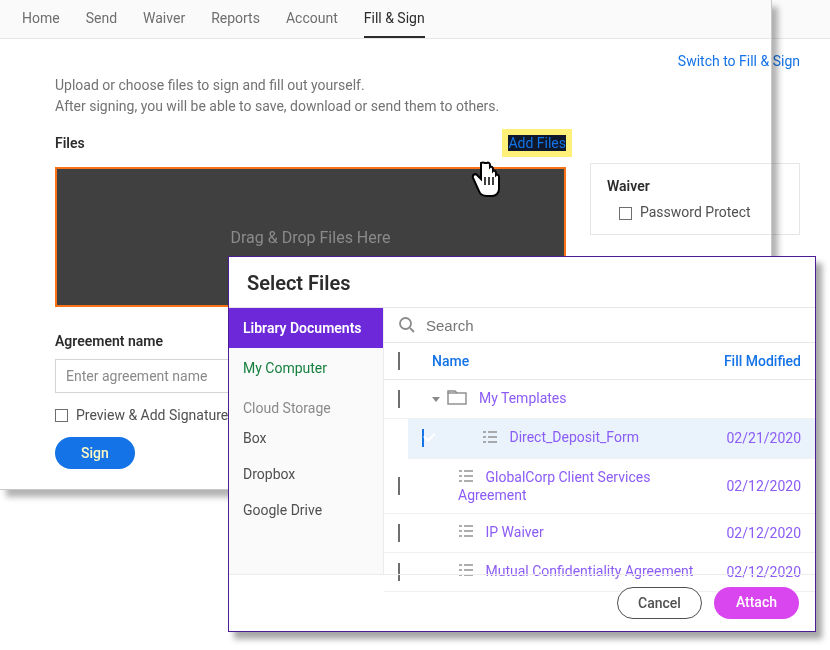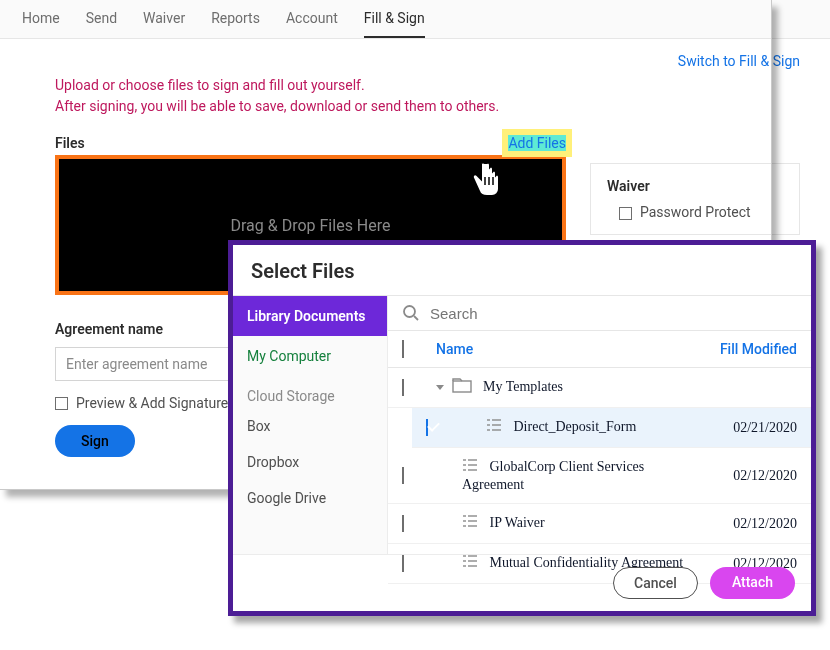--- a/index.html
+++ b/index.html
@@ -31,52 +31,52 @@
     border-bottom: 2px solid #2c2c2c;
   }
   .top-row {
     display: flex;
     justify-content: flex-end;
     padding: 14px 30px 0 30px;
   }
   .switch-link { color: #1473e6; cursor: pointer; }
   .intro {
     padding: 6px 30px 18px 55px;
-    color: #be185d;
+    color: #737373;
     line-height: 1.5;
   }
   .section {
     padding: 0 30px 0 55px;
     display: flex;
     gap: 24px;
   }
   .files-col { flex: 1; }
   .files-header {
     display: flex;
     justify-content: space-between;
     align-items: flex-start;
-    margin-bottom: 4px;
+    margin-bottom: 16px;
   }
   .files-title { font-weight: 600; color: #2c2c2c; }
   .addfiles {
     color: #1473e6;
-    background: #5eead4;
+    background: #0f172a;
     box-shadow: 0 0 0 6px #fff07a;
     cursor: pointer;
     position: relative;
   }
   .dropzone {
-    border: 4px solid #f97316;
+    border: 2px solid #f97316;
     height: 140px;
     display: flex;
     align-items: center;
     justify-content: center;
     color: #8a8a8a;
     font-size: 16px;
-    background: #000000;
+    background: #404040;
   }
   .options-col {
     width: 210px;
     padding-top: 28px;
   }
   .options-box {
     border: 1px solid #e6e6e6;
     padding: 14px 16px;
     background: #fff;
   }
@@ -97,21 +97,21 @@
     display: flex; align-items: center;
   }
   .preview-row {
     margin-top: 14px;
     display: flex; align-items: center; gap: 8px;
     color: #505050;
   }
   .sign-btn {
     margin-top: 14px;
     background: #1473e6;
-    color: #000000;
+    color: #fef9c3;
     border-radius: 18px;
     padding: 8px 26px;
     display: inline-block;
     font-weight: 500;
     cursor: pointer;
   }
   .back-shadow {
     position: absolute;
     top: 0; left: 0; width: 772px; height: 490px;
     box-shadow: 6px 7px 6px rgba(0,0,0,0.30);
@@ -123,24 +123,24 @@
   
   .cursor {
     position: absolute;
     left: 467px; top: 159px;
     pointer-events: none;
   }
 
   
   .modal {
     position: absolute;
-    left: 228px; top: 240px;
+    left: 228px; top: 256px;
     width: 588px; height: 376px;
     background: #fff;
-    border: 5px solid #4c1d95;
+    border: 1px solid #4c1d95;
     box-shadow: 6px 7px 6px rgba(0,0,0,0.35);
     display: flex;
     flex-direction: column;
   }
   .modal-header {
     padding: 14px 18px 12px 18px;
     font-size: 20px;
     font-weight: 600;
     border-bottom: 1px solid #e6e6e6;
     background: #fff;
@@ -197,22 +197,21 @@
     color: #1473e6;
     font-weight: 500;
   }
   .col-check { width: 26px; }
   .col-name { flex: 1; padding-left: 8px; }
   .col-date { width: 100px; text-align: right; }
   .row {
     display: flex; align-items: center;
     padding: 10px 14px;
     border-bottom: 1px solid #f0f0f0;
-    color: #0f172a;
-    font-family: Liberation Serif, serif;
+    color: #8b5cf6;
   }
   .row.selected { background: #eaf3fc; margin-left: 24px; }
   .cbx {
     width: 14px; height: 14px; border: 1.5px solid #6e6e6e;
     background: #fff;
     cursor: pointer;
   }
   .cbx.checked {
     background: #1473e6; border-color: #1473e6;
     position: relative;

